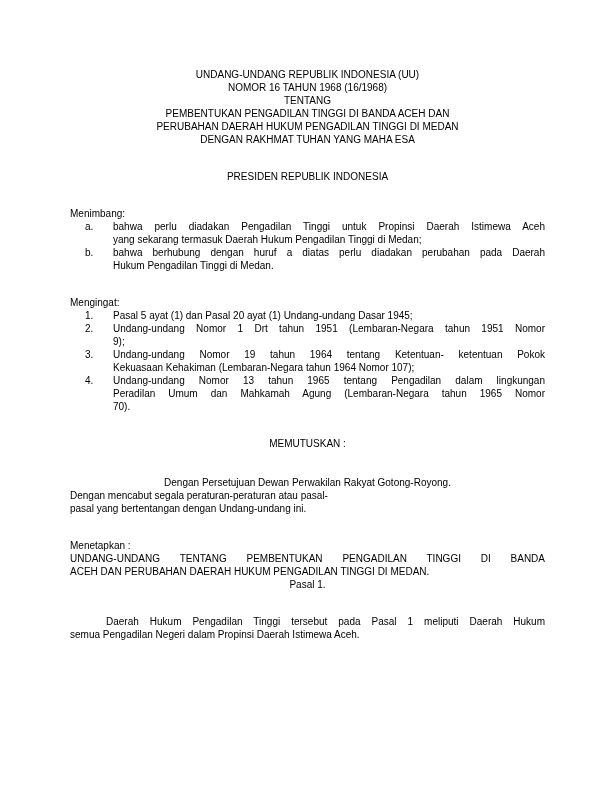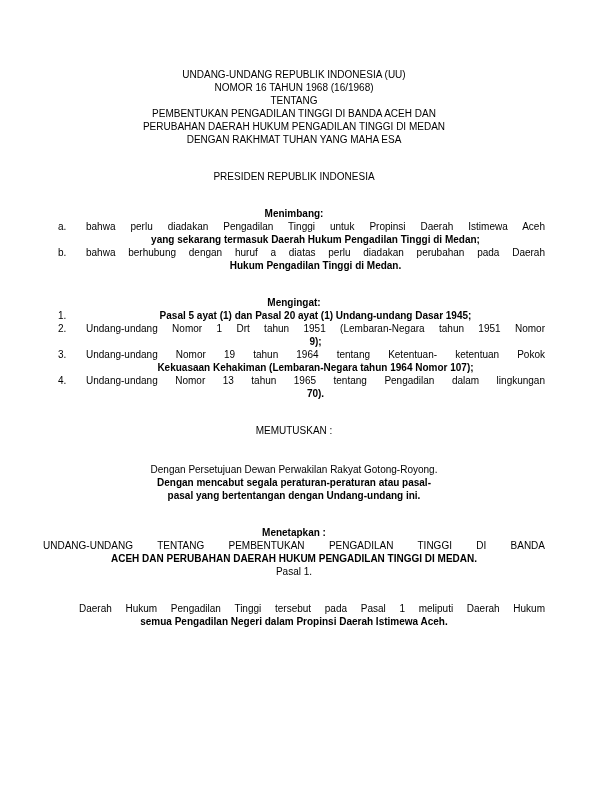--- a/index.html
+++ b/index.html
@@ -9,29 +9,29 @@
   }
   .page {
     position: relative;
     width: 612px;
     height: 792px;
     background: #ffffff;
     font-family: "Liberation Sans", "DejaVu Sans", sans-serif;
     font-size: 10px;
     line-height: 13px;
     color: #000000;
-    padding: 68px 67px 0 43px;
+    padding: 68px 67px 0 70px;
     box-sizing: border-box;
     overflow: hidden;
   }
   .center { text-align: center; }
   
   .jl { text-align: justify; text-align-last: justify; }
   
-  .ln { text-align: center; font-weight: bold; }
+  .ln { text-align: left; }
   .indent { text-indent: 36px; }
   .item { position: relative; padding-left: 43px; }
   .item .marker { position: absolute; left: 15px; top: 0; }
   .mt1 { margin-top: 24px; }
   .mt2 { }
   .mt3 { margin-top: 26px; }
 </style>
 </head>
 <body>
 
@@ -75,20 +75,21 @@
       <div class="ln">9);</div>
     </div>
     <div class="item">
       <span class="marker">3.</span>
       <div class="jl">Undang-undang Nomor 19 tahun 1964 tentang Ketentuan- ketentuan Pokok</div>
       <div class="ln">Kekuasaan Kehakiman (Lembaran-Negara tahun 1964 Nomor 107);</div>
     </div>
     <div class="item">
       <span class="marker">4.</span>
       <div class="jl">Undang-undang Nomor 13 tahun 1965 tentang Pengadilan dalam lingkungan</div>
+      <div class="jl">Peradilan Umum dan Mahkamah Agung (Lembaran-Negara tahun 1965 Nomor</div>
       <div class="ln">70).</div>
     </div>
   </section>
 
   <div class="center mt1">MEMUTUSKAN :</div>
 
   <div class="center mt3">Dengan Persetujuan Dewan Perwakilan Rakyat Gotong-Royong.</div>
 
   <section class="mt2">
     <div class="ln">Dengan mencabut segala peraturan-peraturan atau pasal-</div>

